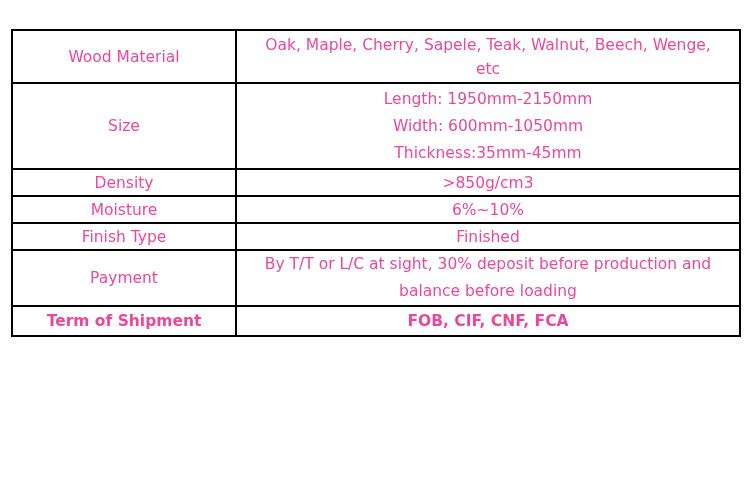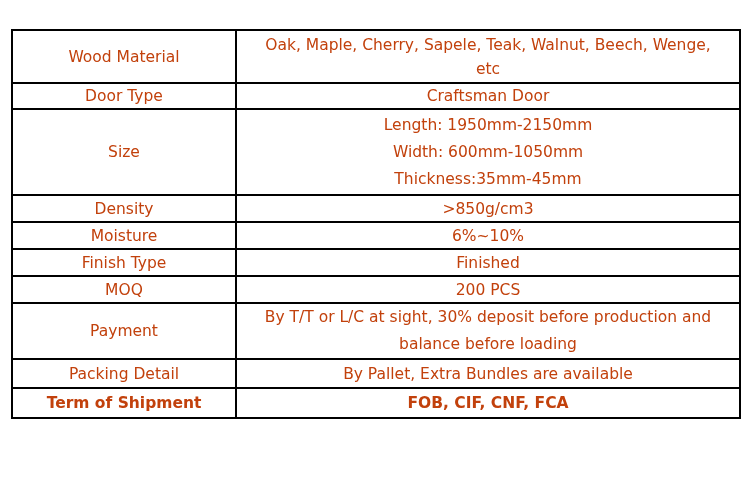--- a/index.html
+++ b/index.html
@@ -2,21 +2,21 @@
 <html><head>
 <meta charset="utf-8">
 <style>
   html, body { margin: 0; padding: 0; background: #ffffff; }
   .page {
     position: relative;
     width: 750px;
     height: 451px;
     background: #ffffff;
     font-family: "DejaVu Sans", "Liberation Sans", sans-serif;
-    color: #c2410c;
+    color: #ec4899;
     overflow: hidden;
   }
   table.spec {
     position: absolute;
     left: 11px;
     top: 29px;
     width: 728px;
     border-collapse: collapse;
     table-layout: fixed;
   }
@@ -71,26 +71,20 @@
 
     <tbody>
         <tr class="r0">
       <td class="top-label">Wood Material</td>
       <td class="value">
         <div class="line">Oak, Maple, Cherry, Sapele, Teak, Walnut, Beech, Wenge,</div>
         <div class="line">etc</div>
       </td>
     </tr>
 
-    <tr class="r1">
-      <td>Door Type</td>
-      <td class="value">
-        <div class="line">Craftsman Door</div>
-      </td>
-    </tr>
 
     <tr class="r2">
       <td>Size</td>
       <td class="value">
         <div class="line">Length: 1950mm-2150mm</div>
         <div class="line">Width: 600mm-1050mm</div>
         <div class="line">Thickness:35mm-45mm</div>
       </td>
     </tr>
 
@@ -108,42 +102,30 @@
       </td>
     </tr>
 
     <tr class="r5">
       <td>Finish Type</td>
       <td class="value">
         <div class="line">Finished</div>
       </td>
     </tr>
 
-    <tr class="r6">
-      <td>MOQ</td>
-      <td class="value">
-        <div class="line">200 PCS</div>
-      </td>
-    </tr>
 
     <tr class="r7">
       <td class="top-label">Payment</td>
       <td class="value value-left">
         <div class="line">By T/T or L/C at sight, 30% deposit before production and</div>
         <div class="line">balance before loading</div>
       </td>
     </tr>
 
 
-    <tr class="r9">
-      <td>Packing Detail</td>
-      <td class="value">
-        <div class="line">By Pallet, Extra Bundles are available</div>
-      </td>
-    </tr>
 
     <tr class="r10">
       <td>Term of Shipment</td>
       <td class="value">
         <div class="line">FOB, CIF, CNF, FCA</div>
       </td>
     </tr>
   </tbody>
     </table>
 </div>

